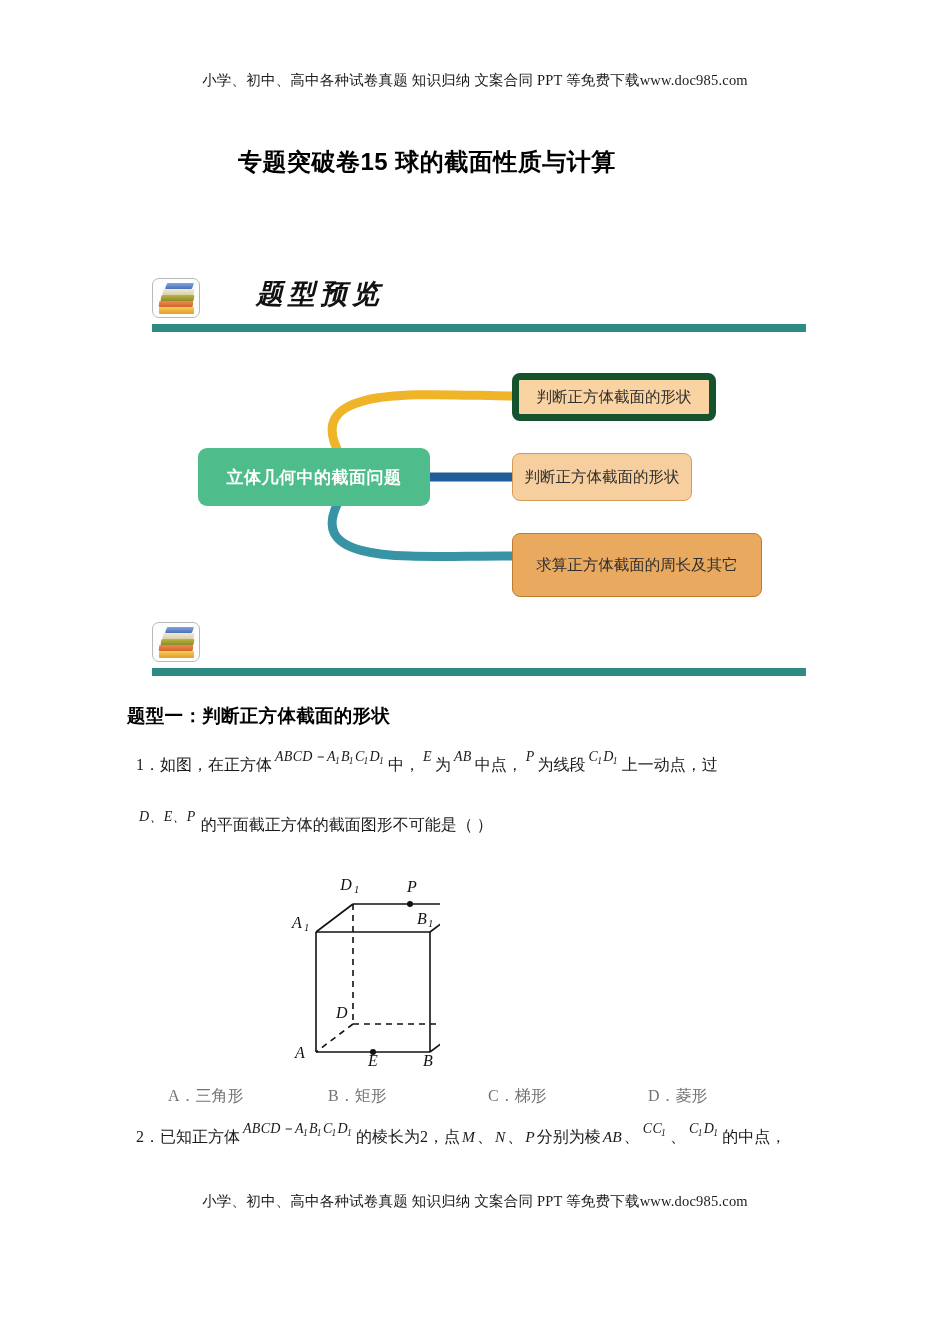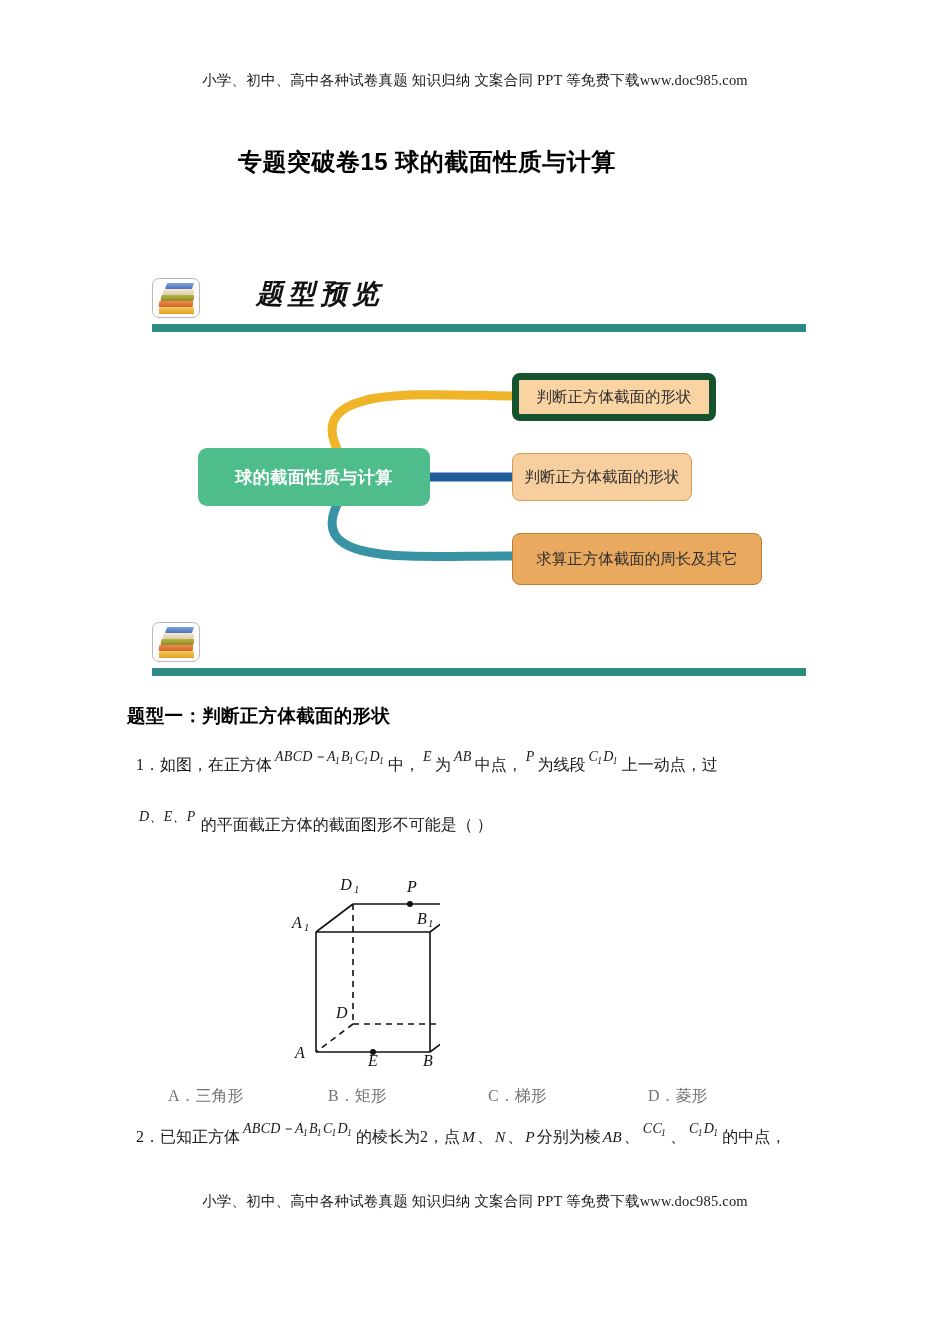--- a/index.html
+++ b/index.html
@@ -144,21 +144,21 @@
     border: 7px solid #14532d;
   }
   .node-b2 {
     left: 322px; top: 90px;
     width: 180px; height: 48px;
     background: #f7cf9e;
     border: 1px solid #d79a55;
   }
   .node-b3 {
     left: 322px; top: 170px;
-    width: 250px; height: 52px;
+    width: 250px; height: 64px;
     background: #e9a95f;
     border: 1px solid #c07c2e;
   }
 
   
   .qtype-heading {
     position: absolute;
     left: 127px;
     top: 703px;
     font-family: "Liberation Serif", "DejaVu Serif", serif;
@@ -261,21 +261,21 @@
     <div class="btitle">题型预览</div>
     <div class="rule"></div>
   </div>
 
   <div class="mindmap">
     <svg width="600" height="225" viewBox="0 0 600 225">
       <path d="M 150 92 C 110 20, 230 32, 322 33" fill="none" stroke="#f0b429" stroke-width="9" stroke-linecap="round"></path>
       <path d="M 240 114 L 322 114" fill="none" stroke="#1f5c99" stroke-width="9" stroke-linecap="butt"></path>
       <path d="M 150 136 C 110 206, 230 192, 322 193" fill="none" stroke="#3894a4" stroke-width="9" stroke-linecap="round"></path>
     </svg>
-    <div class="node node-center">球的截面性质与计算</div>
+    <div class="node node-center">立体几何中的截面问题</div>
     <div class="node node-branch node-b1">判断正方体截面的形状</div>
     <div class="node node-branch node-b2">判断正方体截面的形状</div>
     <div class="node node-branch node-b3">求算正方体截面的周长及其它</div>
   </div>
 
   <div class="banner" id="banner-breakdown">
     <div class="bookicon">
       <div class="bk bk1"></div>
       <div class="bk bk2"></div>
       <div class="bk bk3"></div>

